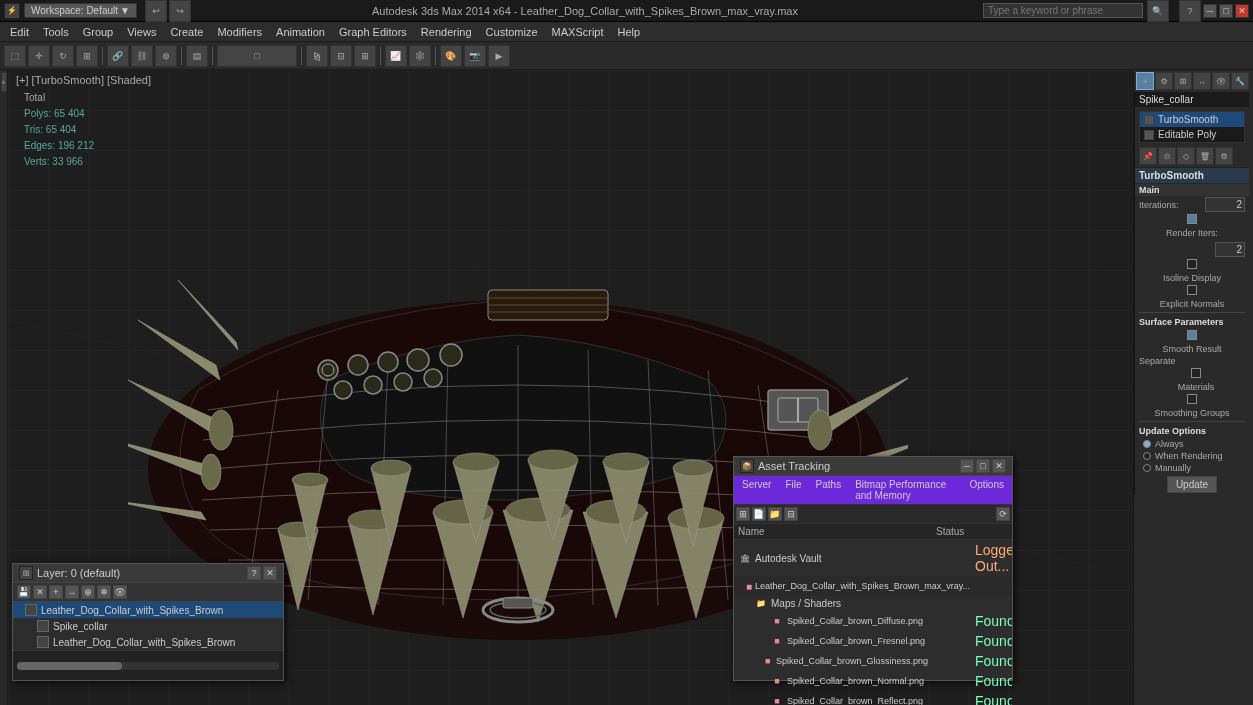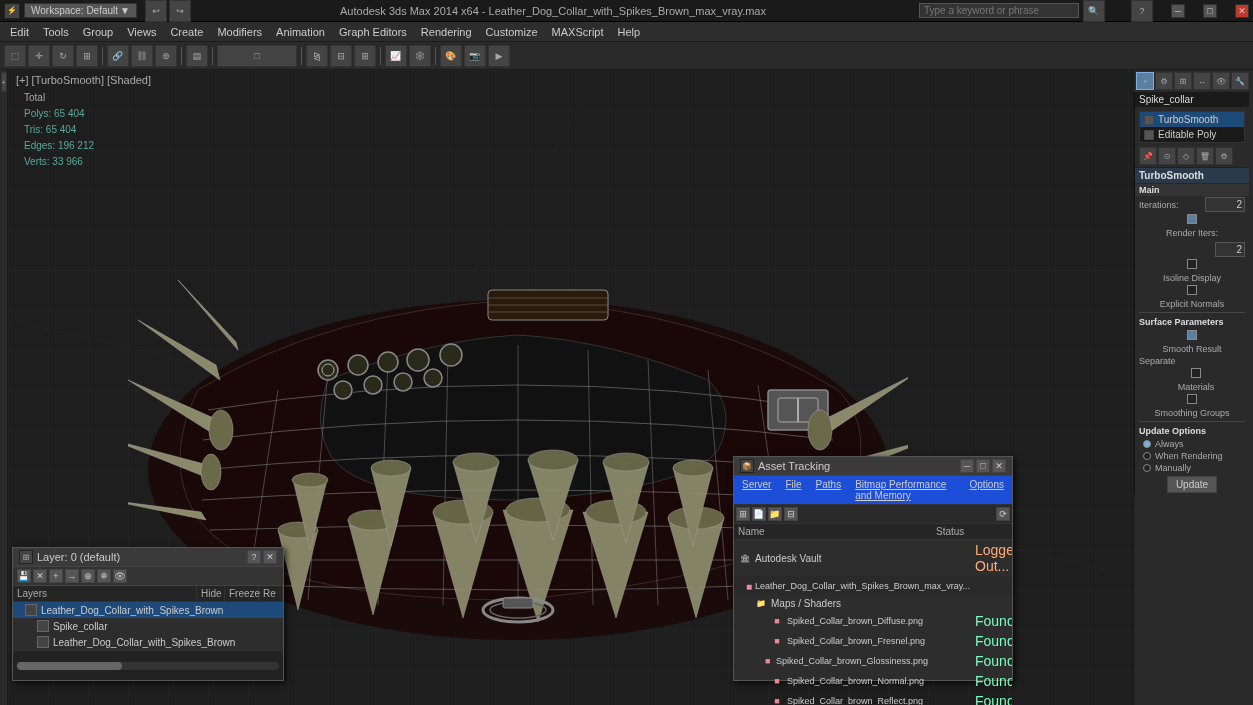--- a/index.html
+++ b/index.html
@@ -2,21 +2,21 @@
 <html><head>
   <meta charset="utf-8">
   <style>
     * { margin: 0; padding: 0; box-sizing: border-box; }
     body { width: 1253px; height: 705px; background: #3a3a3a; font-family: Arial, sans-serif; font-size: 11px; color: #ccc; overflow: hidden; }
 
     
     .title-bar { height: 22px; background: #1a1a1a; display: flex; align-items: center; justify-content: space-between; padding: 0 4px; border-bottom: 1px solid #000; }
     .title-bar-left { display: flex; align-items: center; gap: 4px; }
     .title-bar-center { color: #aaa; font-size: 11px; flex: 1; text-align: center; }
-    .title-bar-right { display: flex; align-items: center; gap: 18px; }
+    .title-bar-right { display: flex; align-items: center; gap: 2px; }
     .title-btn { width: 14px; height: 14px; background: #555; border: 1px solid #333; display: flex; align-items: center; justify-content: center; font-size: 9px; cursor: pointer; }
     .title-btn.close { background: #c0392b; }
     .tb-icon { width: 16px; height: 16px; background: #444; border: 1px solid #222; display: flex; align-items: center; justify-content: center; font-size: 8px; color: #aaa; }
     .workspace-btn { background: #555; border: 1px solid #333; padding: 1px 6px; font-size: 10px; color: #ccc; cursor: pointer; display: flex; align-items: center; gap: 2px; }
 
     
     .menu-bar { height: 20px; background: #2d2d2d; display: flex; align-items: center; padding: 0 4px; border-bottom: 1px solid #1a1a1a; gap: 2px; }
     .menu-item { padding: 2px 6px; font-size: 11px; color: #ccc; cursor: pointer; }
 
     
@@ -75,21 +75,21 @@
     .layer-row { display: flex; align-items: center; padding: 2px 4px; font-size: 10px; color: #ccc; cursor: pointer; }
     .layer-row.selected { background: #1e4a7a; }
     .layer-indent { padding-left: 12px; }
     .layer-indent2 { padding-left: 24px; }
     .layer-check { width: 12px; height: 12px; border: 1px solid #666; background: #444; display: inline-block; margin-right: 4px; }
     .layer-check.checked { background: #7aafdf; }
 
     
     .asset-dialog { position: absolute; right: 120px; bottom: 24px; width: 280px; height: 225px; background: #2d2d2d; border: 1px solid #555; box-shadow: 2px 2px 6px rgba(0,0,0,0.7); z-index: 10; }
     .asset-title { background: #3a3a3a; padding: 2px 6px; display: flex; align-items: center; justify-content: space-between; border-bottom: 1px solid #444; }
-    .asset-menu { background: #1d4ed8; padding: 2px; display: flex; gap: 2px; border-bottom: 1px solid #333; font-size: 10px; text-decoration: underline; }
+    .asset-menu { background: #6d28d9; padding: 2px; display: flex; gap: 2px; border-bottom: 1px solid #333; font-size: 10px; }
     .asset-menu-item { padding: 1px 6px; color: #ccc; cursor: pointer; }
     .asset-toolbar { background: #2a2a2a; padding: 2px; display: flex; gap: 2px; border-bottom: 1px solid #333; }
     .asset-table { flex: 1; overflow: hidden; }
     .asset-table-header { display: flex; background: #252525; border-bottom: 1px solid #333; }
     .asset-col-name { flex: 1; padding: 2px 4px; font-size: 10px; color: #aaa; }
     .asset-col-status { width: 80px; padding: 2px 4px; font-size: 10px; color: #aaa; }
     .asset-row { display: flex; align-items: center; padding: 2px 4px; font-size: 10px; color: #ccc; }
     .asset-icon { width: 14px; height: 10px; margin-right: 3px; display: inline-flex; align-items: center; justify-content: center; font-size: 8px; }
     .asset-indent { padding-left: 8px; }
     .asset-indent2 { padding-left: 16px; }
@@ -327,26 +327,20 @@
       </div>
       <div class="dialog-toolbar">
         <div class="dialog-btn">💾</div>
         <div class="dialog-btn">✕</div>
         <div class="dialog-btn">+</div>
         <div class="dialog-btn">→</div>
         <div class="dialog-btn">⊕</div>
         <div class="dialog-btn">❄</div>
         <div class="dialog-btn">👁</div>
       </div>
-      <div class="layer-header">
-        <div class="layer-col" style="flex:1;">Layers</div>
-        <div class="layer-col" style="width:28px;">Hide</div>
-        <div class="layer-col" style="width:34px;">Freeze</div>
-        <div class="layer-col" style="width:24px;">Re</div>
-      </div>
 
       <div class="layer-row selected layer-indent">
         <span class="layer-check"></span>
         <span>Leather_Dog_Collar_with_Spikes_Brown</span>
       </div>
       <div class="layer-row layer-indent2">
         <span class="layer-check"></span>
         <span>Spike_collar</span>
       </div>
       <div class="layer-row layer-indent2">

